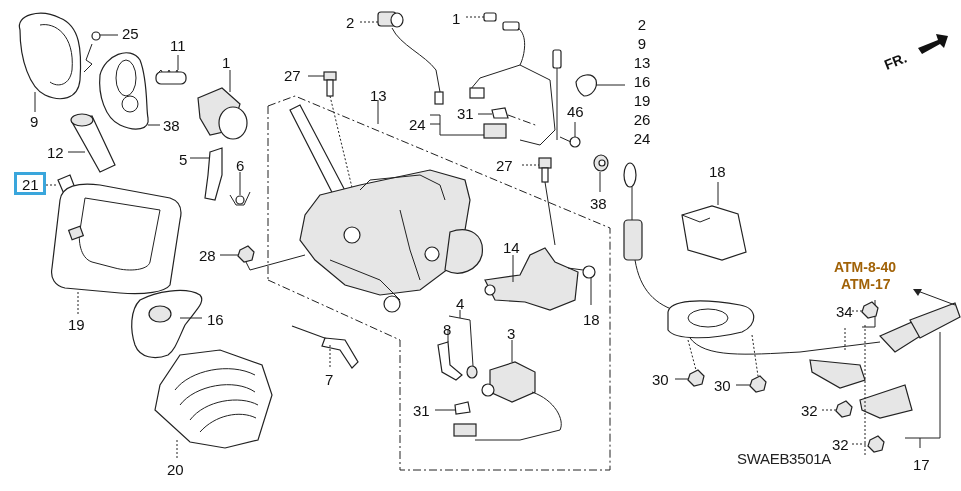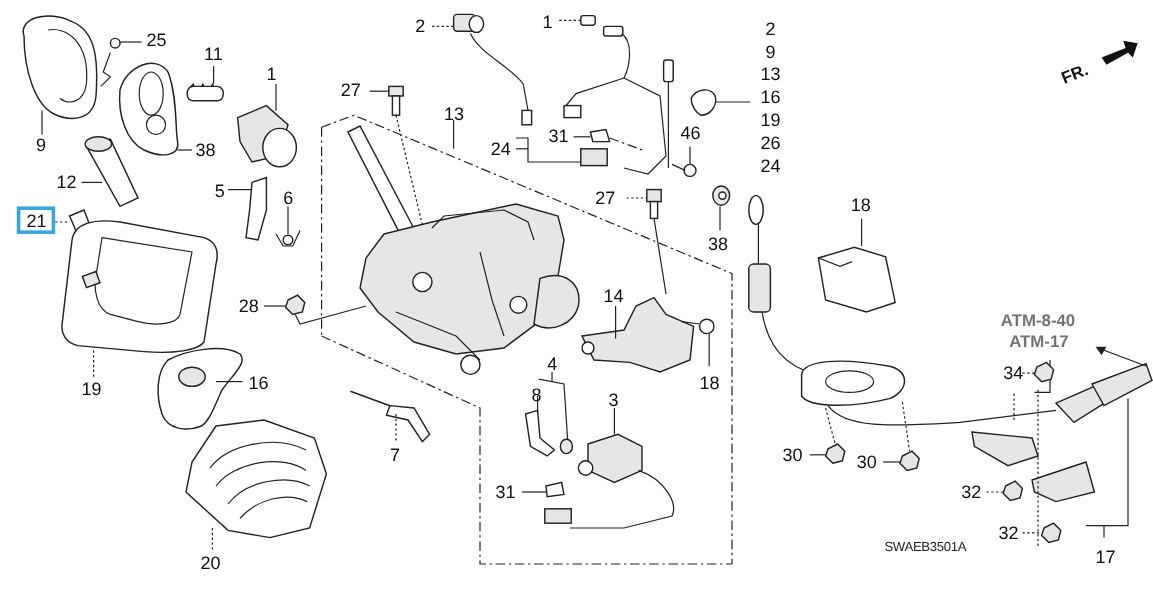--- a/index.html
+++ b/index.html
@@ -5,22 +5,22 @@
   html, body { margin: 0; padding: 0; background: #ffffff; }
   body { width: 961px; height: 491px; position: relative; overflow: hidden;
          font-family: "Liberation Sans", sans-serif; color: #111; }
   #diagram { position: absolute; left: 0; top: 0; width: 961px; height: 491px; }
   .part { fill: #fff; stroke: #222; stroke-width: 1.2; }
   .partg { fill: #e6e6e6; stroke: #222; stroke-width: 1.2; }
   .line { stroke: #222; stroke-width: 1; fill: none; }
   .dash { stroke: #222; stroke-width: 1; fill: none; stroke-dasharray: 8 3 2 3; }
   .dot { stroke: #222; stroke-width: 1; fill: none; stroke-dasharray: 2 2; }
   .lbl { position: absolute; font-size: 15px; line-height: 15px; color: #111; white-space: nowrap; }
-  .ref { position: absolute; font-size: 14px; font-weight: bold; color: #737373; white-space: nowrap; line-height: 16px; }
-  .code { position: absolute; font-size: 11px; color: #222; letter-spacing: -0.3px; text-align: right; }
+  .ref { position: absolute; font-size: 14px; font-weight: bold; color: #a16207; white-space: nowrap; line-height: 16px; }
+  .code { position: absolute; font-size: 15px; color: #222; letter-spacing: -0.3px; text-align: right; }
   .hl { position: absolute; border: 3px solid #3aa6dc; box-sizing: border-box; }
   .stack { position: absolute; font-size: 15px; line-height: 19px; text-align: center; }
   .stack div { display: block; }
   .fr { position: absolute; font-weight: bold; font-size: 14px; transform: rotate(-22deg); transform-origin: left top; }
 </style>
 </head>
 <body>
 
 <svg id="diagram" viewBox="0 0 961 491" xmlns="http://www.w3.org/2000/svg">
 

